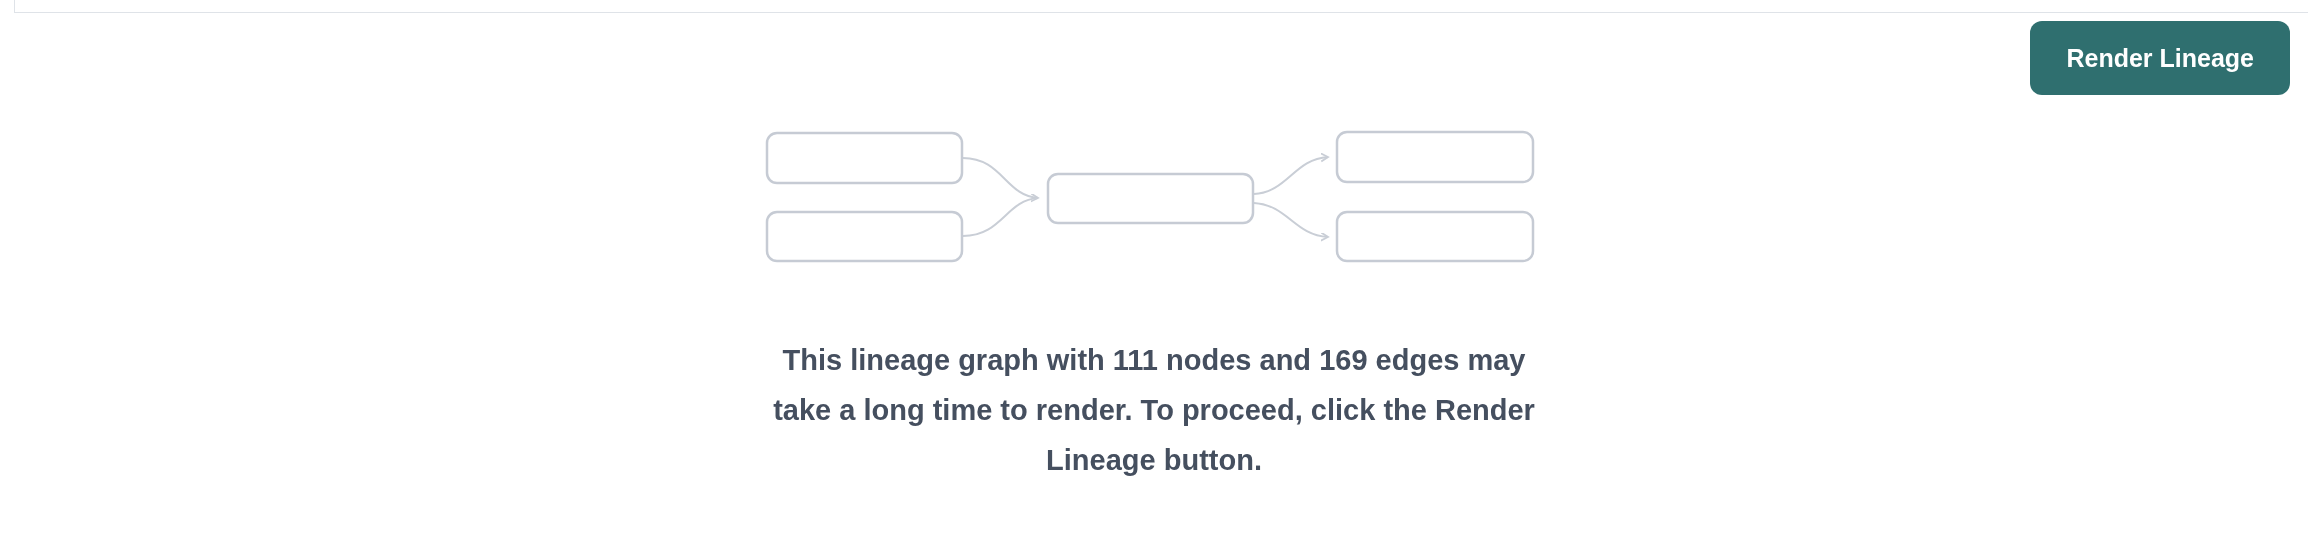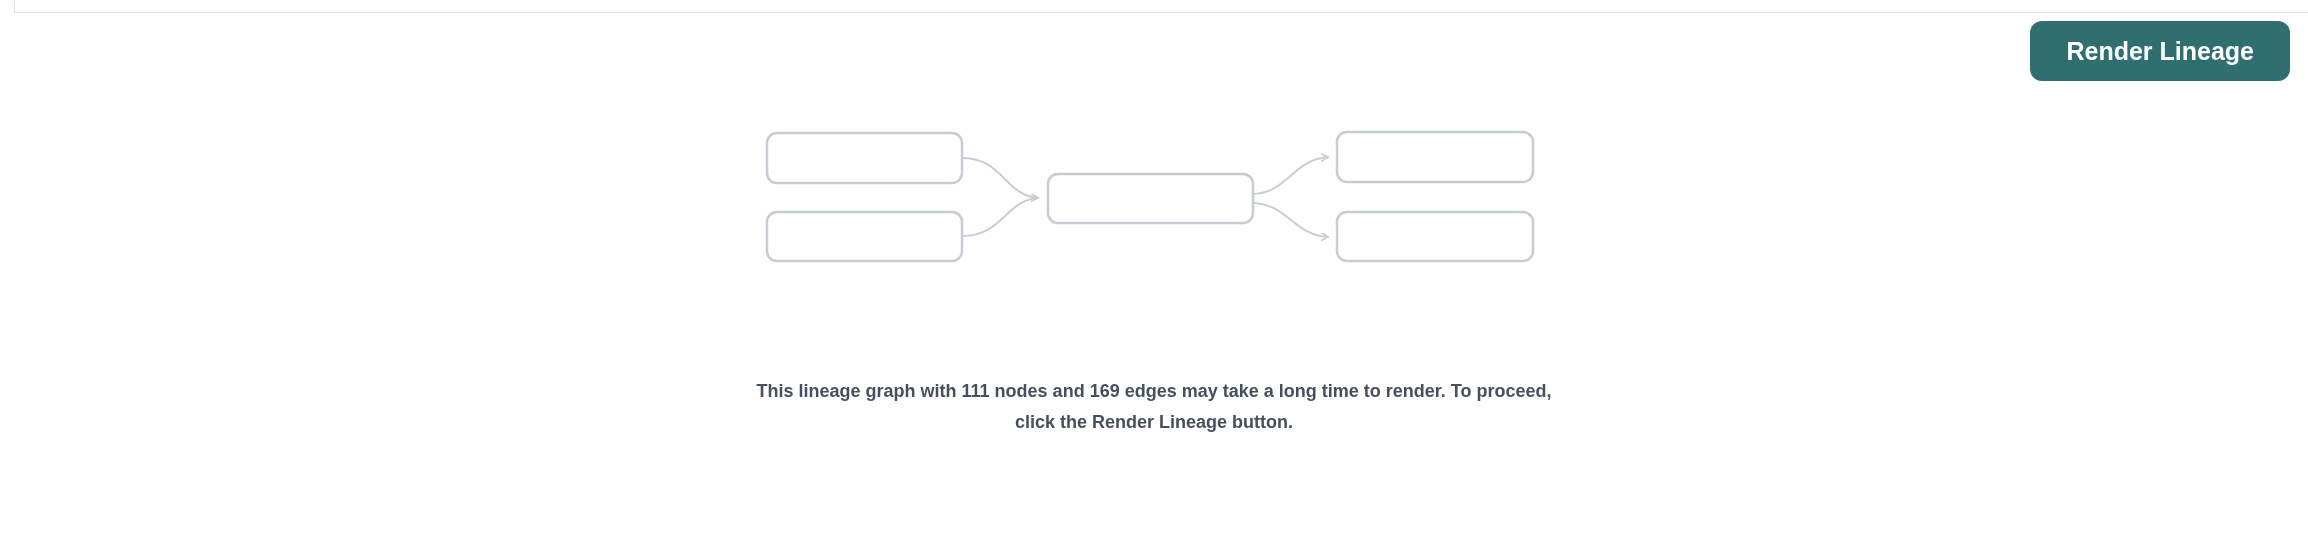--- a/index.html
+++ b/index.html
@@ -29,21 +29,21 @@
     top: 0;
     left: 14px;
     width: 1px;
     height: 12px;
     background: #dfe3e8;
   }
   .render-btn {
     position: absolute;
     top: 21px;
     right: 18px;
-    height: 60px;
+    height: 74px;
     padding: 0 36px;
     background: #2f6f6f;
     color: #ffffff;
     border: none;
     border-radius: 12px;
     font-family: "Liberation Sans", sans-serif;
     font-size: 25px;
     font-weight: 700;
     cursor: pointer;
   }
@@ -63,24 +63,24 @@
     fill: #ffffff;
     stroke: #c6cbd4;
     stroke-width: 2.5;
   }
   .graph-icon path.edge {
     fill: none;
     stroke: #c9ced6;
     stroke-width: 2;
   }
   .message {
-    margin-top: 112px;
+    margin-top: 72px;
     width: 800px;
     text-align: center;
-    font-size: 18px;
+    font-size: 29px;
     font-weight: 700;
     line-height: 1.72;
     color: #454f5f;
   }
 </style>
 </head>
 <body>
 
 <div class="page">
 

